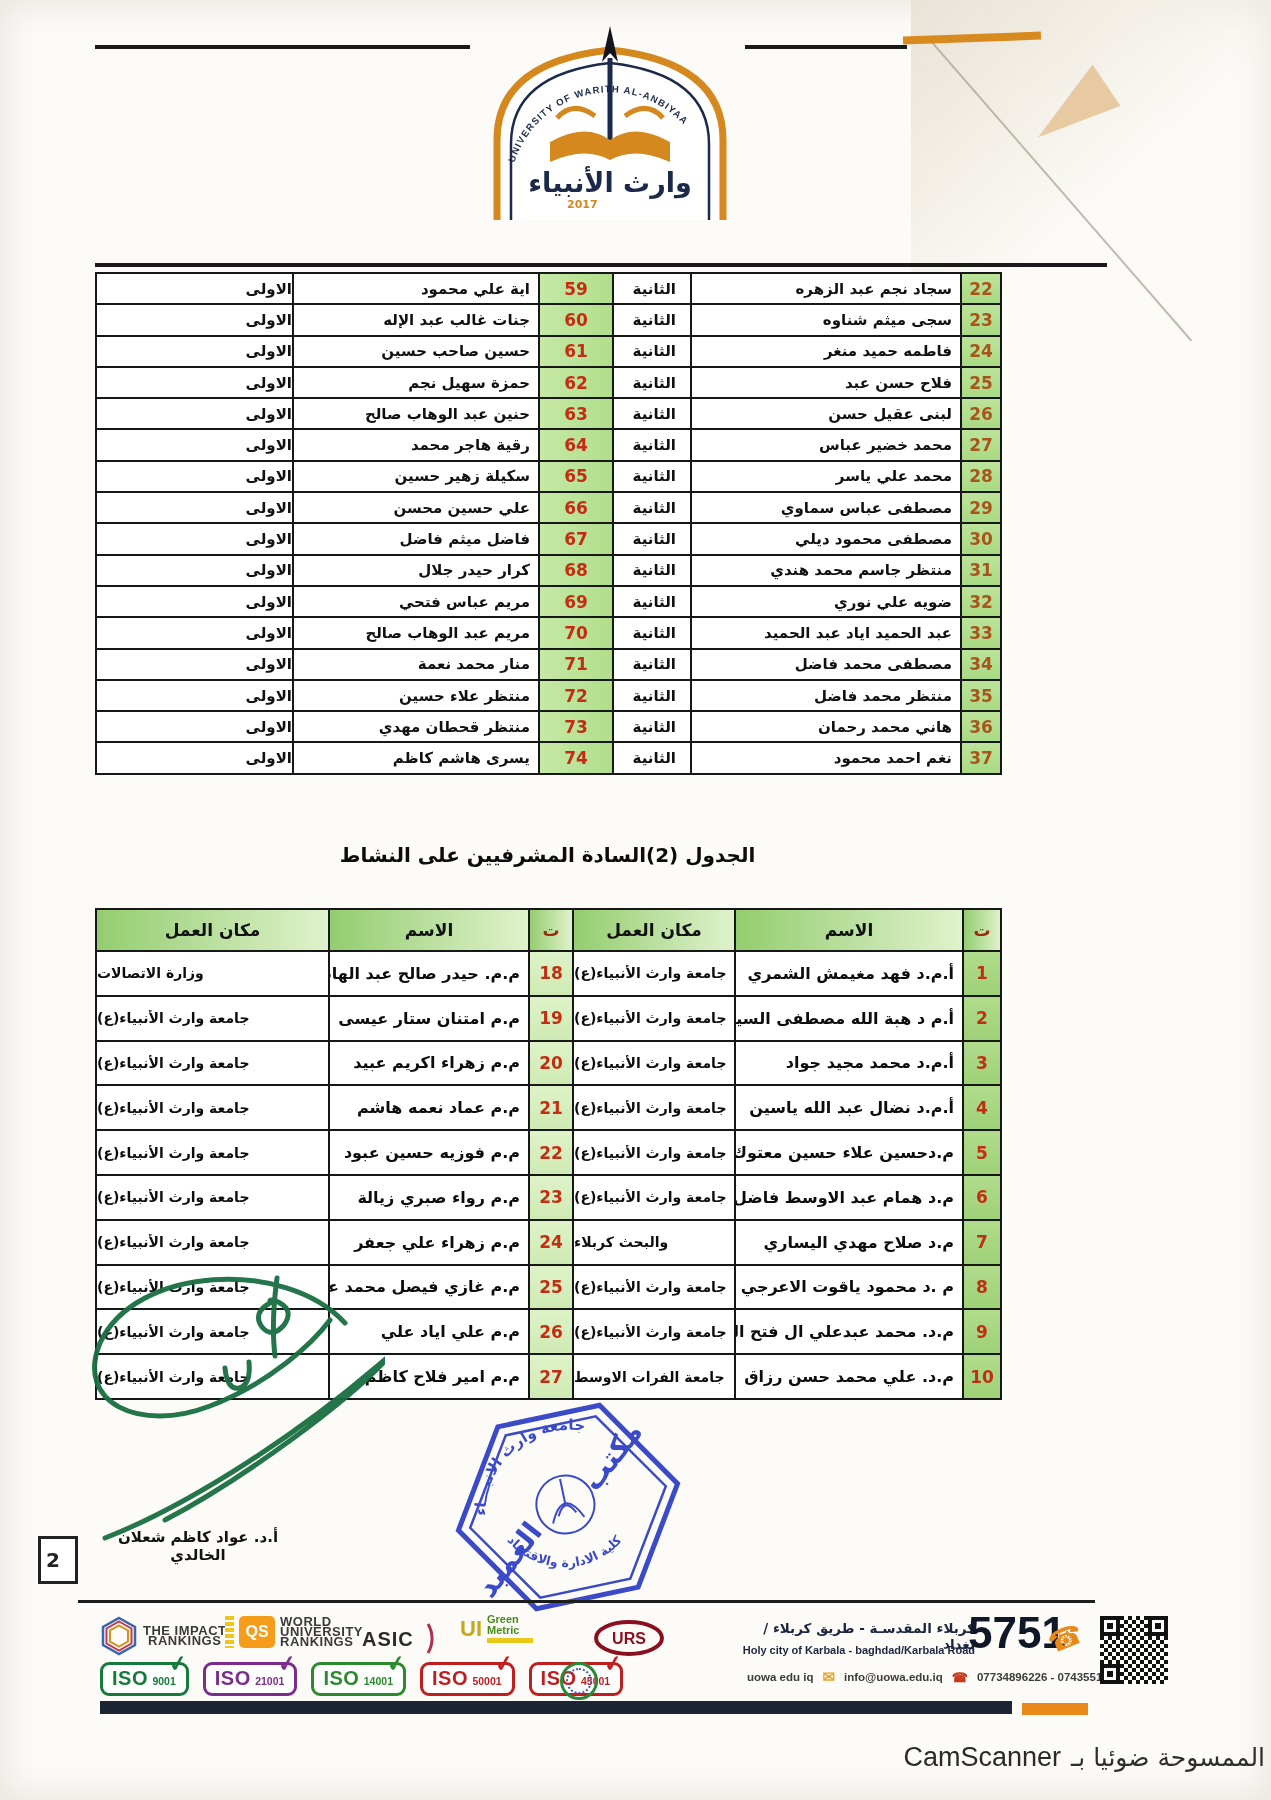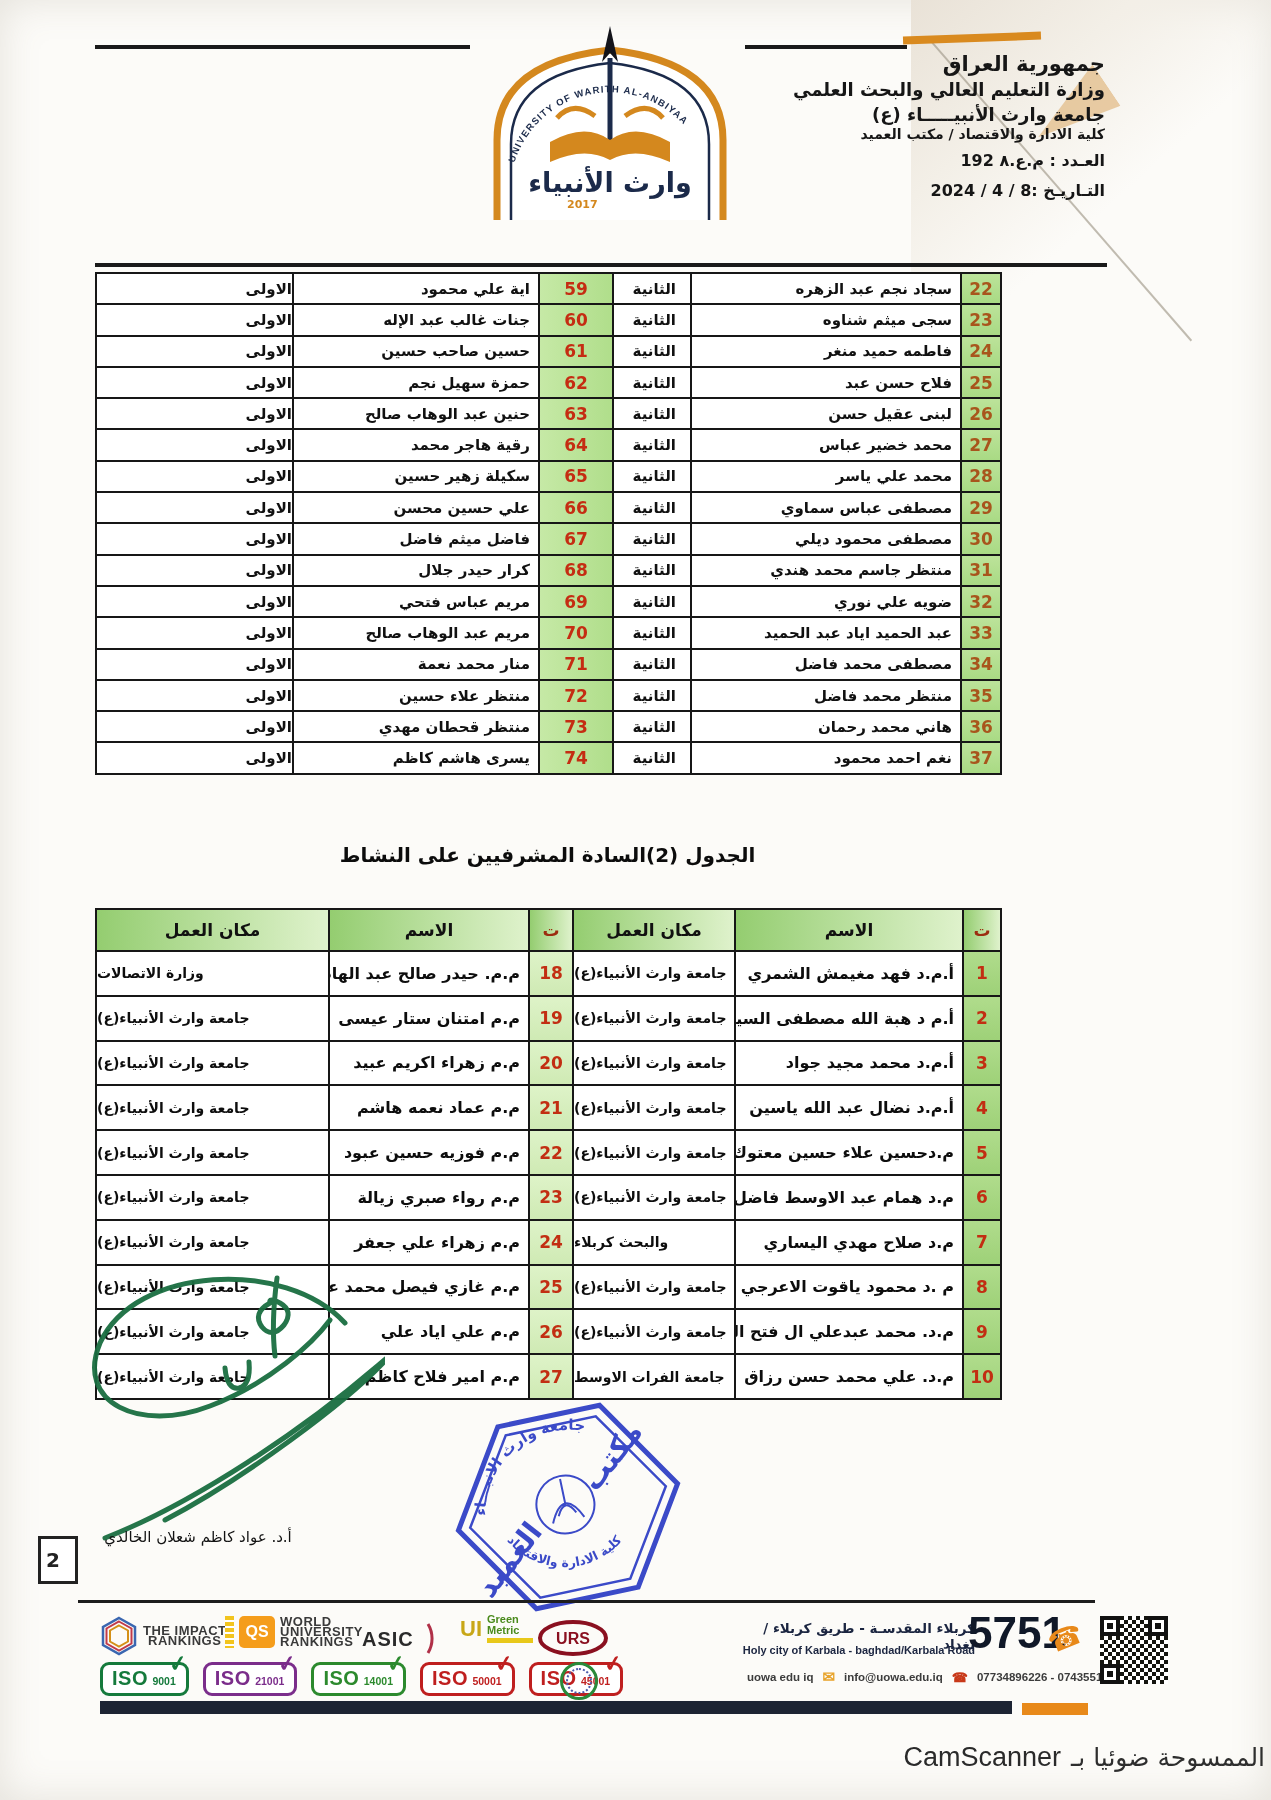--- a/index.html
+++ b/index.html
@@ -46,21 +46,21 @@
   .t2 th{font-size:17px;font-weight:bold;background:linear-gradient(90deg,#94cd70,#dff2cc);color:#111;}
   .t2 th.hno{color:#9c2c10;}
   .t2 .c-name2{font-size:16px;font-weight:bold;text-align:right;padding:0 8px;color:#0d0d0d;}
   .t2 .c-wp{font-size:14px;font-weight:bold;text-align:left;color:#0d0d0d;}
   .t2 .numr2{background:linear-gradient(180deg,#b0dc8c,#9ed178);color:#c22e12;font-weight:bold;font-size:17px;text-align:center;}
   .t2 .numl2{background:linear-gradient(180deg,#def3c8,#cfeab4);color:#c22e12;font-weight:bold;font-size:17px;text-align:center;}
   .t2-title{left:95px;top:843px;width:905px;text-align:center;direction:rtl;
             font-size:20px;font-weight:bold;color:#0c0c0c;}
   
   .sig-name{left:88px;top:1528px;width:220px;direction:rtl;text-align:center;
-            font-size:15px;font-weight:normal;color:#121212;}
+            font-size:15px;font-weight:bold;color:#121212;}
   .pagebox{left:38px;top:1536px;width:40px;height:48px;border:3px solid #222;background:#fff;
            font-weight:bold;font-size:20px;color:#222;display:flex;align-items:center;padding-left:5px;box-sizing:border-box;}
   .stamp-wrap{left:438px;top:1392px;transform:rotate(-12deg);opacity:.92;}
   
   .foot-rule{left:78px;top:1600px;width:1017px;height:3px;background:#1d1d1d;}
   .navy-bar{left:100px;top:1701px;width:912px;height:13px;background:#1d2433;}
   .orange-bar{left:1022px;top:1703px;width:66px;height:12px;background:#e8891a;}
   .logo-item{position:absolute;display:flex;align-items:center;gap:5px;}
   .small-caps{font-family:"Liberation Sans",sans-serif;font-weight:bold;font-size:13px;line-height:10px;color:#3a3a3a;letter-spacing:.5px;}
   .qs-box{width:36px;height:32px;background:#f59d1b;border-radius:5px;color:#fff;font-weight:bold;
@@ -123,28 +123,20 @@
     </text>
     <path d="M 155 6 L 147 42 L 155 33 L 163 42 Z" fill="#14141a"></path>
     <rect x="152.5" y="38" width="5" height="96" fill="#1b2a4a"></rect>
     <path d="M 140 96 Q 118 80 102 98 M 170 96 Q 192 80 208 98" stroke="#d4881e" stroke-width="5" fill="none"></path>
     <path d="M 95 122 Q 130 102 155 120 Q 180 102 215 122 L 215 142 Q 180 126 155 140 Q 130 126 95 142 Z" fill="#d4881e"></path>
     <text x="155" y="172" text-anchor="middle" font-size="27" font-weight="bold" fill="#1b2a4a">وارث الأنبياء</text>
     <text x="112" y="188" font-size="11" font-weight="bold" fill="#d4881e">2017</text>
   </svg>
 
 
-  <div class="abs hdr-ar">
-    <div class="ar-l1">جمهورية العراق</div>
-    <div class="ar-l2">وزارة التعليم العالي والبحث العلمي</div>
-    <div class="ar-l3">جامعة وارث الأنبيـــــاء (ع)</div>
-    <div class="ar-l4">كلية الادارة والاقتصاد / مكتب العميد</div>
-    <div class="ar-l5">العـدد : م.ع.٨ 192</div>
-    <div class="ar-l6">التـاريـخ :8 / 4 / 2024</div>
-  </div>
 
   <div class="abs rule" style="left:95px;top:263px;width:1012px;"></div>
 
   <table class="doc-table t1">
     <colgroup>
         <col style="width:40px">
         <col style="width:270px">
         <col style="width:78px">
               <col style="width:74px">
         <col style="width:246px">
@@ -484,21 +476,21 @@
 
   <div class="logo-item" style="left:460px;top:1614px;">
     <span class="ui-txt">UI</span>
     <div>
       <div class="gm-txt">Green</div>
       <div class="gm-txt">Metric</div>
       <div class="gm-bar"></div>
     </div>
   </div>
 
-  <div class="logo-item" style="left:536px;top:1618px;align-items:flex-end;">
+  <div class="logo-item" style="left:592px;top:1618px;align-items:flex-end;">
     <svg width="74" height="40" viewBox="0 0 74 40">
       <ellipse cx="37" cy="20" rx="33" ry="16" stroke="#8a1020" stroke-width="4" fill="none"></ellipse>
       <text x="37" y="26" text-anchor="middle" font-family="Liberation Sans, sans-serif" font-size="16" font-weight="bold" fill="#8a1020">URS</text>
     </svg>
   </div>
 
   <div class="iso-row">
 
       <div class="iso-badge" style="--c: #157a3c;">
         <span class="iso-check">✓</span>

